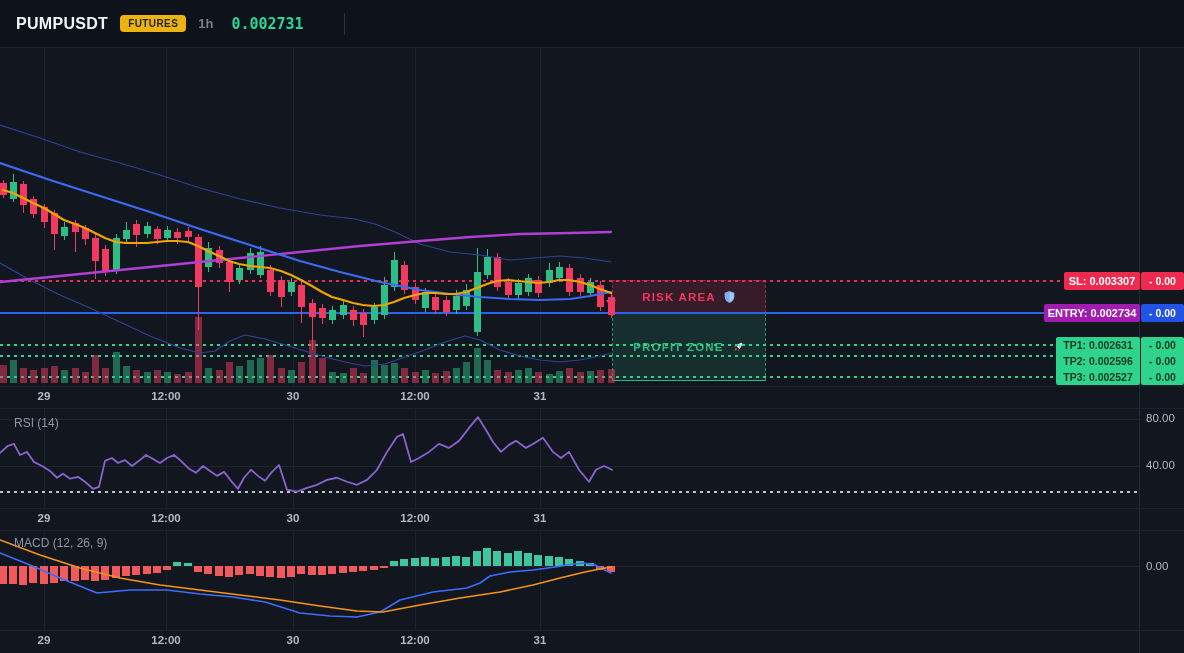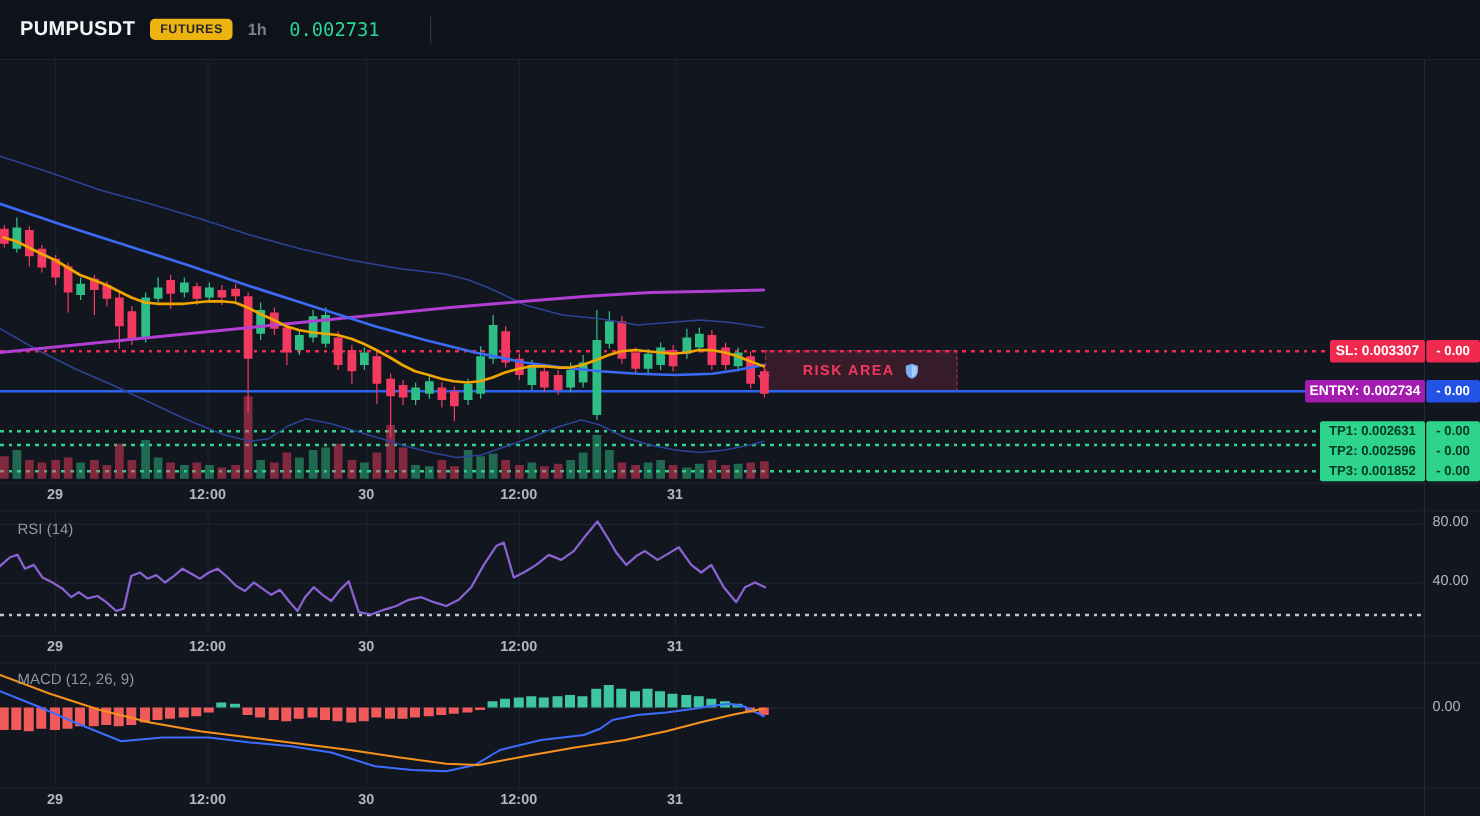--- a/index.html
+++ b/index.html
@@ -7,21 +7,21 @@
         background:#12161f;font-family:"Liberation Sans",sans-serif;
         -webkit-font-smoothing:antialiased;}
   .abs{position:absolute;}
   
   #header{position:absolute;left:0;top:0;width:1184px;height:48px;background:#0e121b;
           border-bottom:1px solid #1b212e;display:flex;align-items:center;gap:12px;padding-left:16px;box-sizing:border-box;}
   #symbol{font-size:16px;font-weight:bold;color:#f2f4f8;letter-spacing:.3px;}
   #futures-badge{background:#edb411;color:#23262f;font-size:10px;font-weight:bold;
           padding:3px 8px;border-radius:4px;letter-spacing:.4px;}
   #interval{color:#78818f;font-size:13px;font-weight:bold;}
-  #last-price{color:#29d694;font-size:15px;font-weight:normal;font-family:"DejaVu Sans Mono",monospace;margin-left:6px;}
+  #last-price{color:#29d694;font-size:15px;font-weight:bold;font-family:"DejaVu Sans Mono",monospace;margin-left:6px;}
   #legend-divider{width:1px;height:22px;background:#2a3140;margin-left:28px;}
   #legend{display:flex;align-items:center;gap:22px;margin-left:18px;}
   .legend-item{display:flex;align-items:center;gap:7px;}
   .legend-swatch{width:15px;height:4px;border-radius:2px;}
   .legend-label{color:#cfd3dd;font-size:12.5px;}
   #axis-line{position:absolute;left:1139px;top:48px;width:1px;height:605px;background:#232b3a;}
   .pane-title{position:absolute;color:#8f96a3;font-size:12px;z-index:30;}
   .axis-label{position:absolute;left:1146px;color:#b2b8c4;font-size:11.5px;z-index:30;}
   .time-label{position:absolute;color:#b2b8c4;font-size:11.5px;font-weight:bold;transform:translateX(-50%);z-index:30;}
   
@@ -111,20 +111,34 @@
       <div style="position: absolute; left: 0px; top: 466px; width: 1139px; height: 1px; background: rgb(30, 37, 48);"></div>
       <div style="position: absolute; left: 0px; top: 566px; width: 1139px; height: 1px; background: rgb(30, 37, 48);"></div>
     </div>
 
   <div id="risk-box">
     <span class="zone-label">RISK AREA</span>
     <span style="display:flex;">
       <svg width="13" height="14" viewBox="0 0 16 17">
           <path d="M8 1 L14 3.2 V8 C14 12.2 11.2 14.8 8 16 C4.8 14.8 2 12.2 2 8 V3.2 Z" fill="#79aef2"></path>
           <path d="M8 2.5 L12.8 4.2 V8 C12.8 11.3 10.6 13.4 8 14.5 Z" fill="#a9ccf7"></path>
+        </svg>
+    </span>
+  </div>
+  <div id="profit-box">
+    <span class="zone-label">PROFIT ZONE</span>
+    <span style="display:flex;">
+      <svg width="14" height="14" viewBox="0 0 16 16">
+          <g transform="rotate(45 8 8)">
+            <path d="M8 1 C10 3 10.6 6 10.6 8.5 L5.4 8.5 C5.4 6 6 3 8 1 Z" fill="#e8eaf0"></path>
+            <circle cx="8" cy="5.6" r="1.2" fill="#79aef2"></circle>
+            <path d="M5.4 8.5 L3.8 11 L6 10.2 Z" fill="#f2385f"></path>
+            <path d="M10.6 8.5 L12.2 11 L10 10.2 Z" fill="#f2385f"></path>
+            <path d="M7 10.5 L8 13.5 L9 10.5 Z" fill="#f7a600"></path>
+          </g>
         </svg>
     </span>
   </div>
 
   <div id="levels-layer" class="abs">
       <div style="position: absolute; left: 0px; top: 280px; width: 1139px; height: 2px; background: repeating-linear-gradient(90deg, rgb(240, 41, 79) 0px, rgb(240, 41, 79) 3px, transparent 3px, transparent 7px);"></div>
       <div style="position: absolute; left: 0px; top: 312px; width: 1139px; height: 2px; background: rgb(44, 99, 240);"></div>
       <div style="position: absolute; left: 0px; top: 344px; width: 1139px; height: 2px; background: repeating-linear-gradient(90deg, rgb(46, 212, 140) 0px, rgb(46, 212, 140) 3px, transparent 3px, transparent 7px);"></div>
       <div style="position: absolute; left: 0px; top: 355px; width: 1139px; height: 2px; background: repeating-linear-gradient(90deg, rgb(46, 212, 140) 0px, rgb(46, 212, 140) 3px, transparent 3px, transparent 7px);"></div>
       <div style="position: absolute; left: 0px; top: 376px; width: 1139px; height: 2px; background: repeating-linear-gradient(90deg, rgb(46, 212, 140) 0px, rgb(46, 212, 140) 3px, transparent 3px, transparent 7px);"></div>
@@ -392,21 +406,21 @@
   <div class="axis-label" style="top:459px;">40.00</div>
   <div class="axis-label" style="top:560px;">0.00</div>
 
   <div class="badge" id="sl-badge">SL: 0.003307</div>
   <div class="badge" id="sl-axis">- 0.00</div>
   <div class="badge" id="entry-badge">ENTRY: 0.002734</div>
   <div class="badge" id="entry-axis">- 0.00</div>
   <div id="tp-block">
     <div class="tp-row">TP1: 0.002631</div>
     <div class="tp-row">TP2: 0.002596</div>
-    <div class="tp-row">TP3: 0.001852</div>
+    <div class="tp-row">TP3: 0.002527</div>
   </div>
   <div id="tp-axis-block">
     <div class="tp-row">- 0.00</div>
     <div class="tp-row">- 0.00</div>
     <div class="tp-row">- 0.00</div>
   </div>
 
 
 </div>
 

